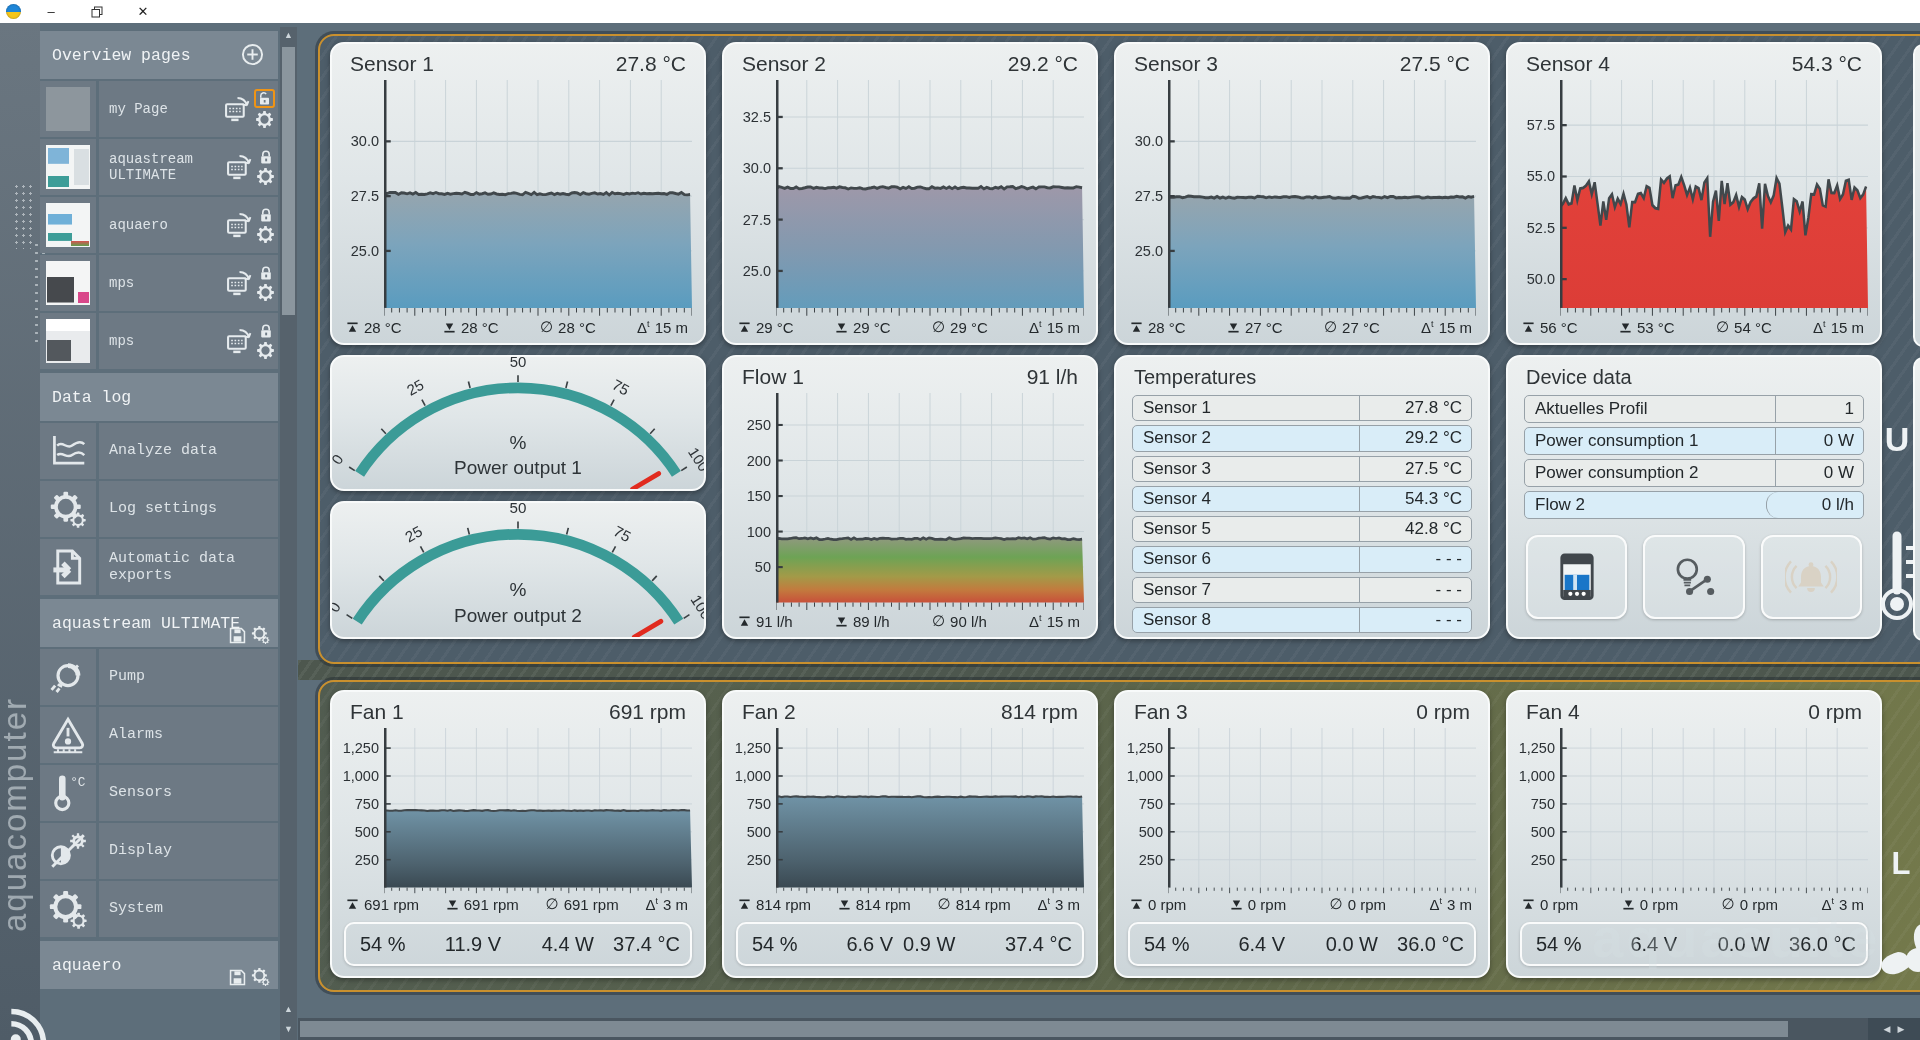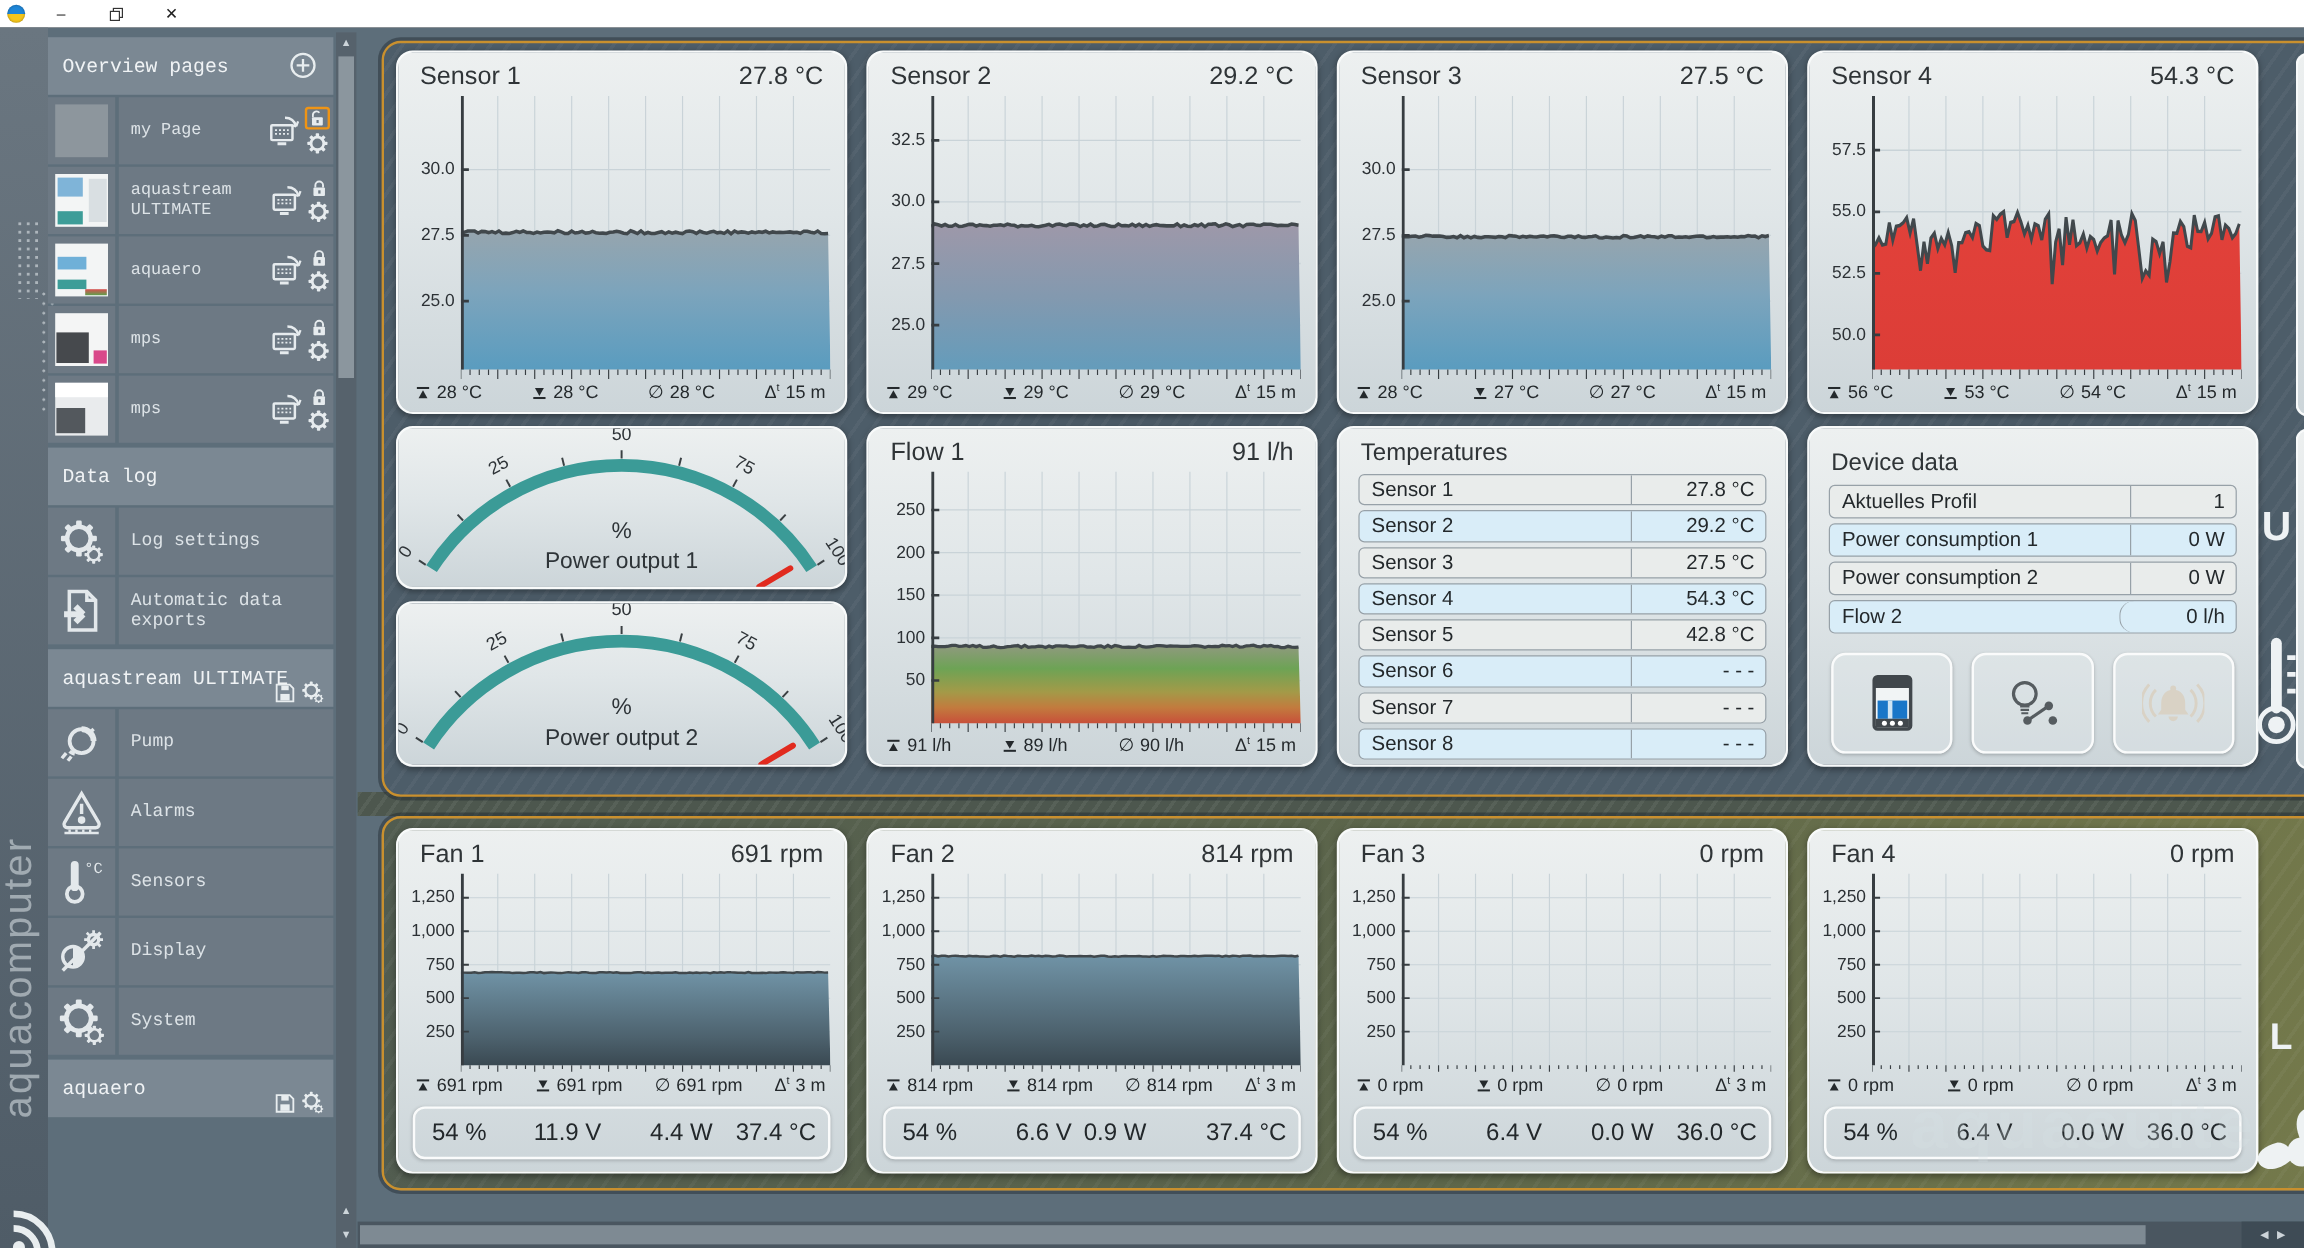--- a/index.html
+++ b/index.html
@@ -342,20 +342,32 @@
               </svg>
             </div>
           </div>
         </div>
       </div>
       <div class="sb-header">
         <span>Data log</span>
       </div>
       <div class="sb-row">
         <div class="sb-thumb" style="color: rgb(227, 232, 235);">
+          <svg width="38" height="38" viewBox="0 0 28 26" fill="none" stroke="currentColor" stroke-width="2">
+            <path d="M4 2 V22 H26"></path>
+            <path d="M6 9 C10 5,13 12,17 9 S24 6,26 8" stroke-width="1.8"></path>
+            <path d="M6 16 C10 13,13 19,17 16 S24 14,26 16" stroke-width="1.8"></path>
+          </svg>
+        </div>
+        <div class="sb-body sb-body2">
+          <div class="sb-label">Analyze data</div>
+        </div>
+      </div>
+      <div class="sb-row">
+        <div class="sb-thumb" style="color: rgb(227, 232, 235);">
           <svg width="38" height="38" viewBox="-15 -15 34 34">
             <g>
               <g fill="currentColor">
                 <rect x="-2.1" y="-13.4" width="4.2" height="5" rx="1" transform="rotate(0)"></rect>
                 <rect x="-2.1" y="-13.4" width="4.2" height="5" rx="1" transform="rotate(45)"></rect>
                 <rect x="-2.1" y="-13.4" width="4.2" height="5" rx="1" transform="rotate(90)"></rect>
                 <rect x="-2.1" y="-13.4" width="4.2" height="5" rx="1" transform="rotate(135)"></rect>
                 <rect x="-2.1" y="-13.4" width="4.2" height="5" rx="1" transform="rotate(180)"></rect>
                 <rect x="-2.1" y="-13.4" width="4.2" height="5" rx="1" transform="rotate(225)"></rect>
                 <rect x="-2.1" y="-13.4" width="4.2" height="5" rx="1" transform="rotate(270)"></rect>
@@ -1187,21 +1199,21 @@
         </div>
         <div class="trow row-odd">
           <div class="lab">Sensor 7</div>
           <div class="val" style="width: 112px;">- - -</div>
         </div>
         <div class="trow row-even">
           <div class="lab">Sensor 8</div>
           <div class="val" style="width: 112px;">- - -</div>
         </div>
       </div>
-      <div class="tile" style="left: 1506px; top: 355px; width: 376px; height: 284px; justify-content: center;">
+      <div class="tile" style="left: 1506px; top: 355px; width: 376px; height: 284px;">
         <div class="ttitle-row">Device data</div>
         <div class="trow row-odd">
           <div class="lab">Aktuelles Profil</div>
           <div class="val" style="width: 88px;">1</div>
         </div>
         <div class="trow row-even">
           <div class="lab">Power consumption 1</div>
           <div class="val" style="width: 88px;">0 W</div>
         </div>
         <div class="trow row-odd">

